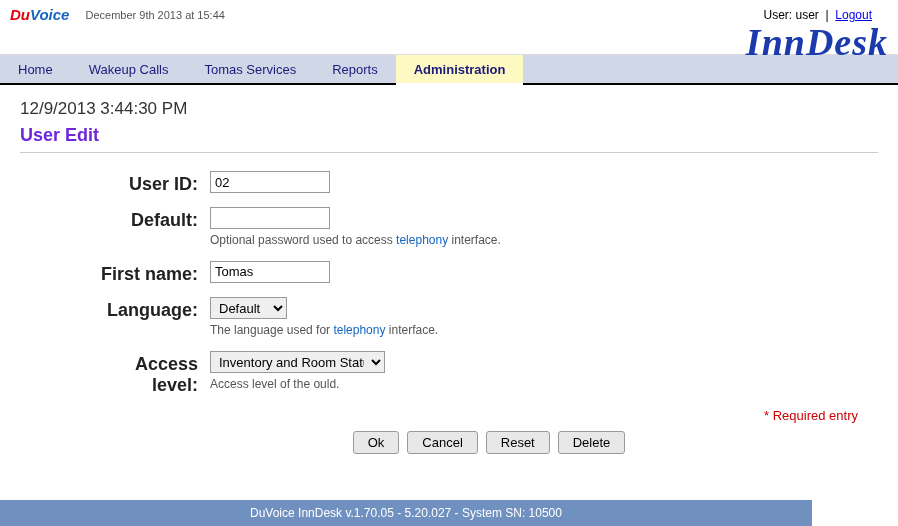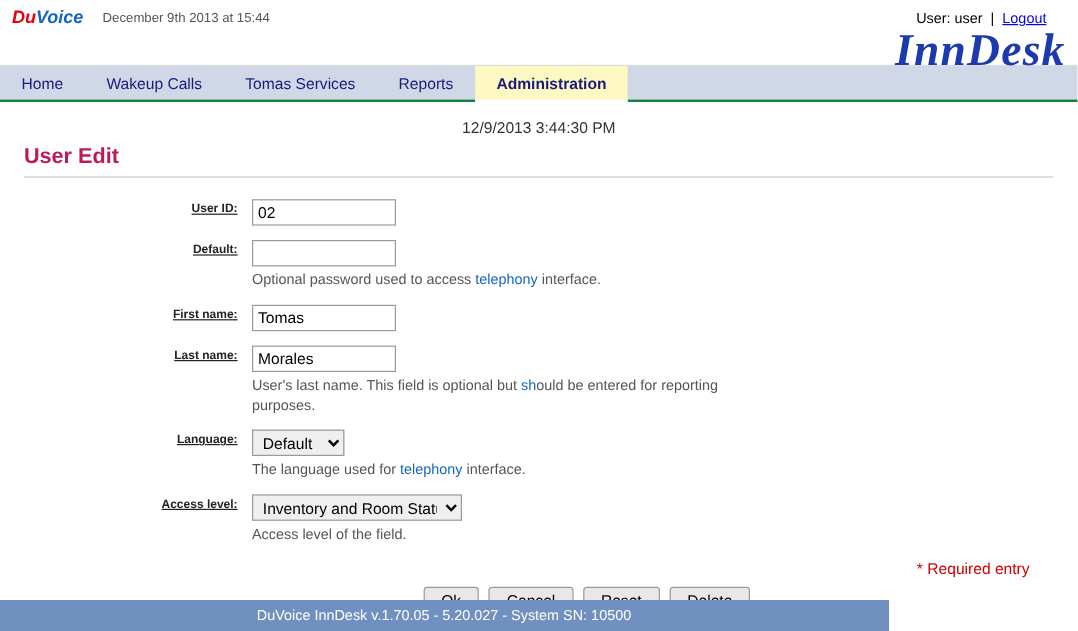--- a/index.html
+++ b/index.html
@@ -7,51 +7,51 @@
 
     
     #header { background: #fff; border-bottom: 1px solid #ddd; display: flex; align-items: flex-start; justify-content: space-between; padding: 6px 10px; height: 55px; }
     #logo-area { display: flex; align-items: center; gap: 8px; }
     #logo-text { color: #e8000d; font-weight: bold; font-size: 15px; font-style: italic; }
     #logo-text span { color: #1565c0; }
     #header-datetime { font-size: 11px; color: #555; margin-left: 8px; }
     #inndesk-logo { font-size: 38px; font-weight: bold; font-style: italic; color: #1a3aad; letter-spacing: 1px; font-family: Georgia, serif; margin-left: 40px; }
 
     
-    #nav { background: #d0d8e8; border-bottom: 2px solid #15803d; display: flex; align-items: stretch; height: 30px; }
+    #nav { background: #d0d8e8; border-bottom: 2px solid #000000; display: flex; align-items: stretch; height: 30px; }
     .nav-item { padding: 5px 18px; font-size: 13px; color: #1a1a7a; cursor: pointer; display: flex; align-items: center; white-space: nowrap; }
     .nav-item.active { background: #fef9c3; border-bottom: 2px solid #fff; font-weight: bold; margin-bottom: -2px; }
 
     
     #content { padding: 10px 20px 10px 20px; }
-    #datetime-bar { text-align: center; font-size: 13px; color: #333; padding: 4px 0 6px 0; }
+    #datetime-bar { text-align: left; font-size: 17px; color: #333; padding: 4px 0 6px 0; }
 
     
-    #page-title { font-size: 18px; font-weight: bold; color: #be185d; margin-bottom: 18px; border-bottom: 1px solid #ccc; padding-bottom: 6px; }
+    #page-title { font-size: 18px; font-weight: bold; color: #6d28d9; margin-bottom: 18px; border-bottom: 1px solid #ccc; padding-bottom: 6px; }
 
     
     .form-table { margin-left: 80px; }
     .form-row { display: flex; align-items: flex-start; margin-bottom: 12px; }
-    .form-label { width: 110px; text-align: right; padding-right: 12px; font-weight: bold; font-size: 10px; color: #222; padding-top: 3px; flex-shrink: 0; text-decoration: underline; }
+    .form-label { width: 110px; text-align: right; padding-right: 12px; font-weight: bold; font-size: 18px; color: #222; padding-top: 3px; flex-shrink: 0; }
     .form-control-area { flex: 1; }
     .form-control-area input[type="text"],
     .form-control-area input[type="password"] {
       width: 120px; padding: 2px 4px; border: 1px solid #999; font-size: 13px; height: 22px;
     }
     .form-hint { font-size: 12px; color: #555; margin-top: 3px; max-width: 420px; line-height: 1.4; }
     select { padding: 2px 4px; border: 1px solid #999; font-size: 13px; height: 22px; }
     .required-row { text-align: right; font-size: 13px; color: #555; padding-right: 20px; margin-bottom: 8px; }
     .required-row span { color: #cc0000; }
 
     
     .form-buttons { display: flex; justify-content: center; gap: 8px; margin-top: 8px; }
     .form-buttons button { padding: 3px 14px; font-size: 13px; border: 1px solid #999; background: #e8e8e8; cursor: pointer; border-radius: 3px; }
 
     
-    #footer { background: #7090c0; color: #fff; text-align: center; font-size: 12px; padding: 6px 0; margin-top: 30px; position: fixed; bottom: 0; width: 740px; }
+    #footer { background: #7090c0; color: #fff; text-align: center; font-size: 12px; padding: 6px 0; margin-top: 30px; position: fixed; bottom: 0; width: 812px; }
   </style>
 </head>
 <body>
 
 <div id="header">
   <div id="logo-area">
     <span id="logo-text">
       Du<span>Voice</span>
     </span>
     <span id="header-datetime">December 9th 2013 at 15:44</span>
@@ -97,29 +97,20 @@
       </div>
     </div>
 
     <div class="form-row">
       <div class="form-label">First name:</div>
       <div class="form-control-area">
         <input type="text" value="Tomas" style="">
       </div>
     </div>
 
-    <div class="form-row">
-      <div class="form-label">Last name:</div>
-      <div class="form-control-area">
-        <input type="text" value="Morales" style="">
-        <div class="form-hint">
-          User's last name. This field is optional but <span style="color:#1565c0;">sh</span>ould be entered for reporting purposes.
-        </div>
-      </div>
-    </div>
 
     <div class="form-row">
       <div class="form-label">Language:</div>
       <div class="form-control-area">
         <select>
           <option>Default</option>
           <option>English</option>
           <option>Spanish</option>
           <option>French</option>
         </select>
@@ -133,21 +124,21 @@
       <div class="form-label" style="padding-top:3px;">
         <span>Access level:</span>
       </div>
       <div class="form-control-area">
         <select style="width:175px;">
           <option>Inventory and Room Status</option>
           <option>Administrator</option>
           <option>Guest Services</option>
           <option>Read Only</option>
         </select>
-        <div class="form-hint">Access level of the field.</div>
+        <div class="form-hint">Access level of the ould.</div>
       </div>
     </div>
 
     <div class="required-row">
       <span style="color:#cc0000;">*</span>
       <span> Required entry</span>
     </div>
 
     <div class="form-buttons">
       <button>Ok</button>

